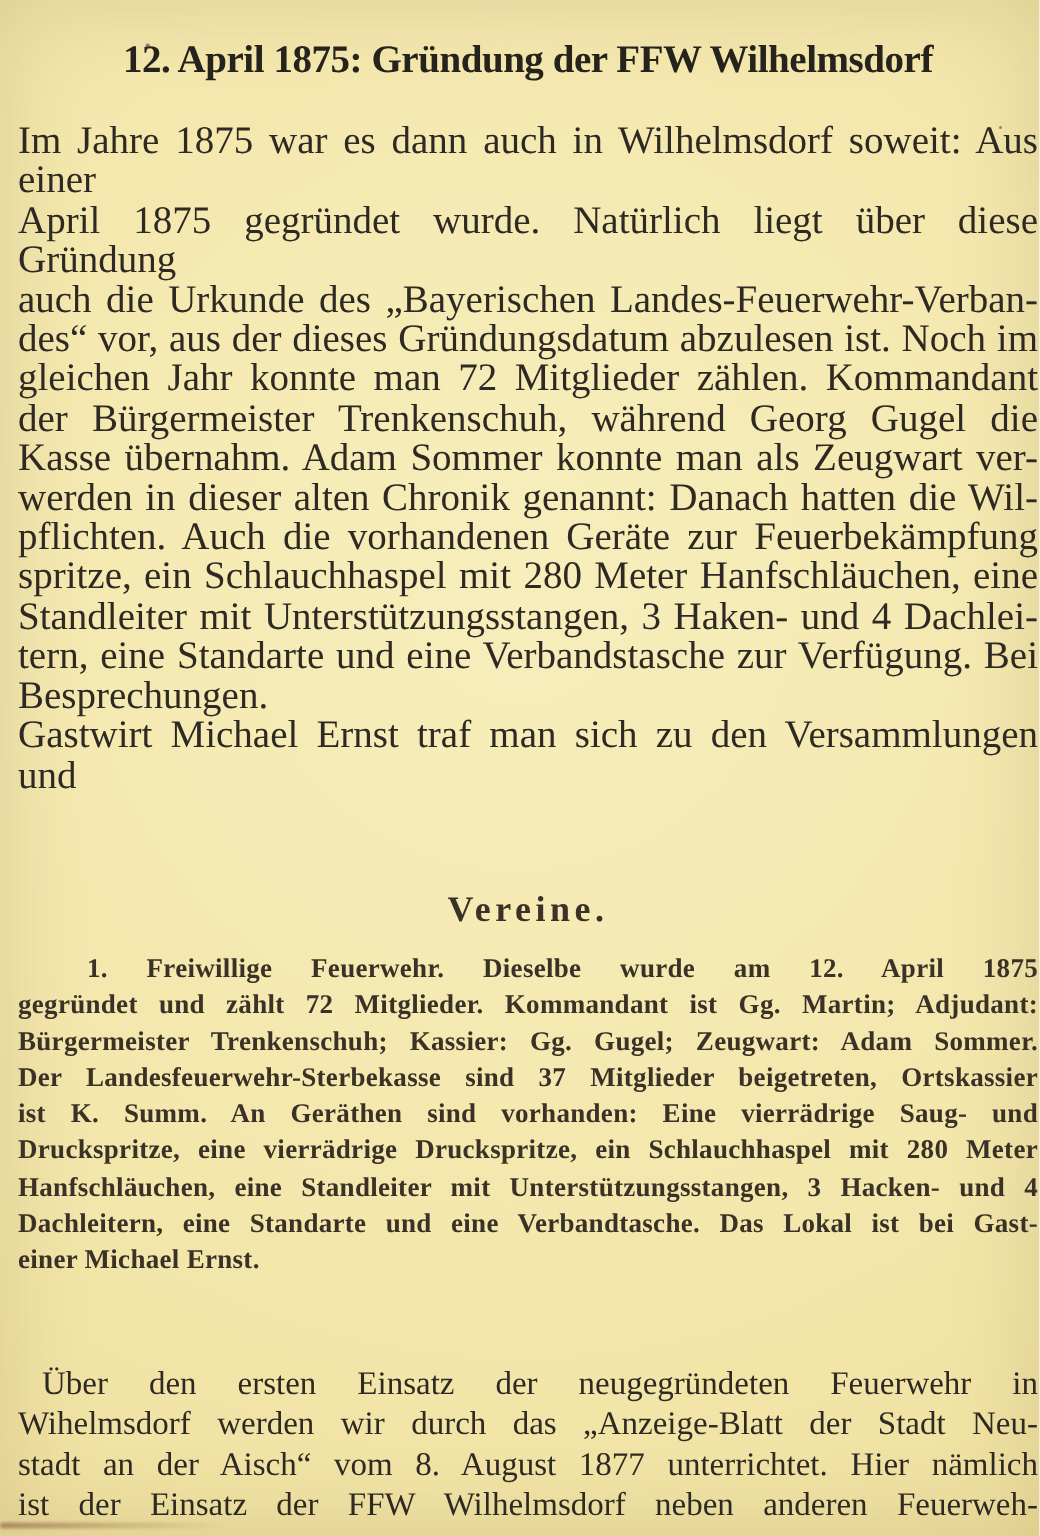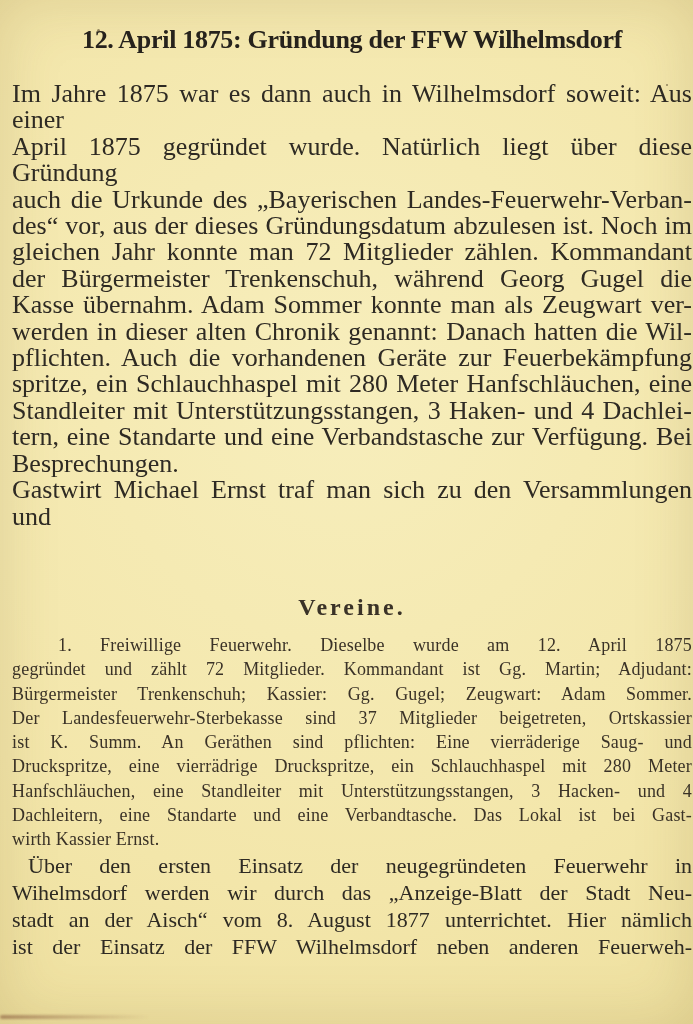--- a/index.html
+++ b/index.html
@@ -44,26 +44,26 @@
     font-weight: bold;
     text-align: center;
     letter-spacing: 3px;
     color: var(--fraktur-ink, #3a3227);
     font-family: "Liberation Serif", serif;
   }
   .fraktur { margin-top: 12px; }
   .fraktur .line {
     font-size: 18px;
     line-height: 24.3px;
-    font-weight: normal;
+    font-weight: bold;
     letter-spacing: 0.2px;
     color: var(--fraktur-ink, #3a3227);
   }
   .fraktur .line.indent { text-indent: 46px; }
-  .closing { }
+  .closing { margin-top: 56px; }
   .closing .line {
     font-size: 22px;
     line-height: 27px;
   }
   .closing .line.indent-sm { text-indent: 16px; }
   .smudge {
     position: absolute;
     left: 0;
     bottom: 5px;
     width: 150px;
@@ -105,25 +105,25 @@
     <div class="line">Gastwirt Michael Ernst traf man sich zu den Versammlungen und</div>
   </div>
 
   <h2 class="vereine">Vereine.</h2>
 
   <div class="para fraktur">
     <div class="line indent">1. Freiwillige Feuerwehr. Dieselbe wurde am 12. April 1875</div>
     <div class="line">gegründet und zählt 72 Mitglieder. Kommandant ist Gg. Martin; Adjudant:</div>
     <div class="line">Bürgermeister Trenkenschuh; Kassier: Gg. Gugel; Zeugwart: Adam Sommer.</div>
     <div class="line">Der Landesfeuerwehr-Sterbekasse sind 37 Mitglieder beigetreten, Ortskassier</div>
-    <div class="line">ist K. Summ. An Geräthen sind pflichten: Eine vierräderige Saug- und</div>
+    <div class="line">ist K. Summ. An Geräthen sind vorhanden: Eine vierrädrige Saug- und</div>
     <div class="line">Druckspritze, eine vierrädrige Druckspritze, ein Schlauchhaspel mit 280 Meter</div>
     <div class="line">Hanfschläuchen, eine Standleiter mit Unterstützungsstangen, 3 Hacken- und 4</div>
     <div class="line">Dachleitern, eine Standarte und eine Verbandtasche. Das Lokal ist bei Gast-</div>
-    <div class="line end">wirth Kassier Ernst.</div>
+    <div class="line end">einer Michael Ernst.</div>
   </div>
 
   <div class="para closing">
     <div class="line indent-sm">Über den ersten Einsatz der neugegründeten Feuerwehr in</div>
     <div class="line">Wihelmsdorf werden wir durch das „Anzeige-Blatt der Stadt Neu-</div>
     <div class="line">stadt an der Aisch“ vom 8. August 1877 unterrichtet. Hier nämlich</div>
     <div class="line">ist der Einsatz der FFW Wilhelmsdorf neben anderen Feuerweh-</div>
   </div>
 
   <div class="smudge"></div>

